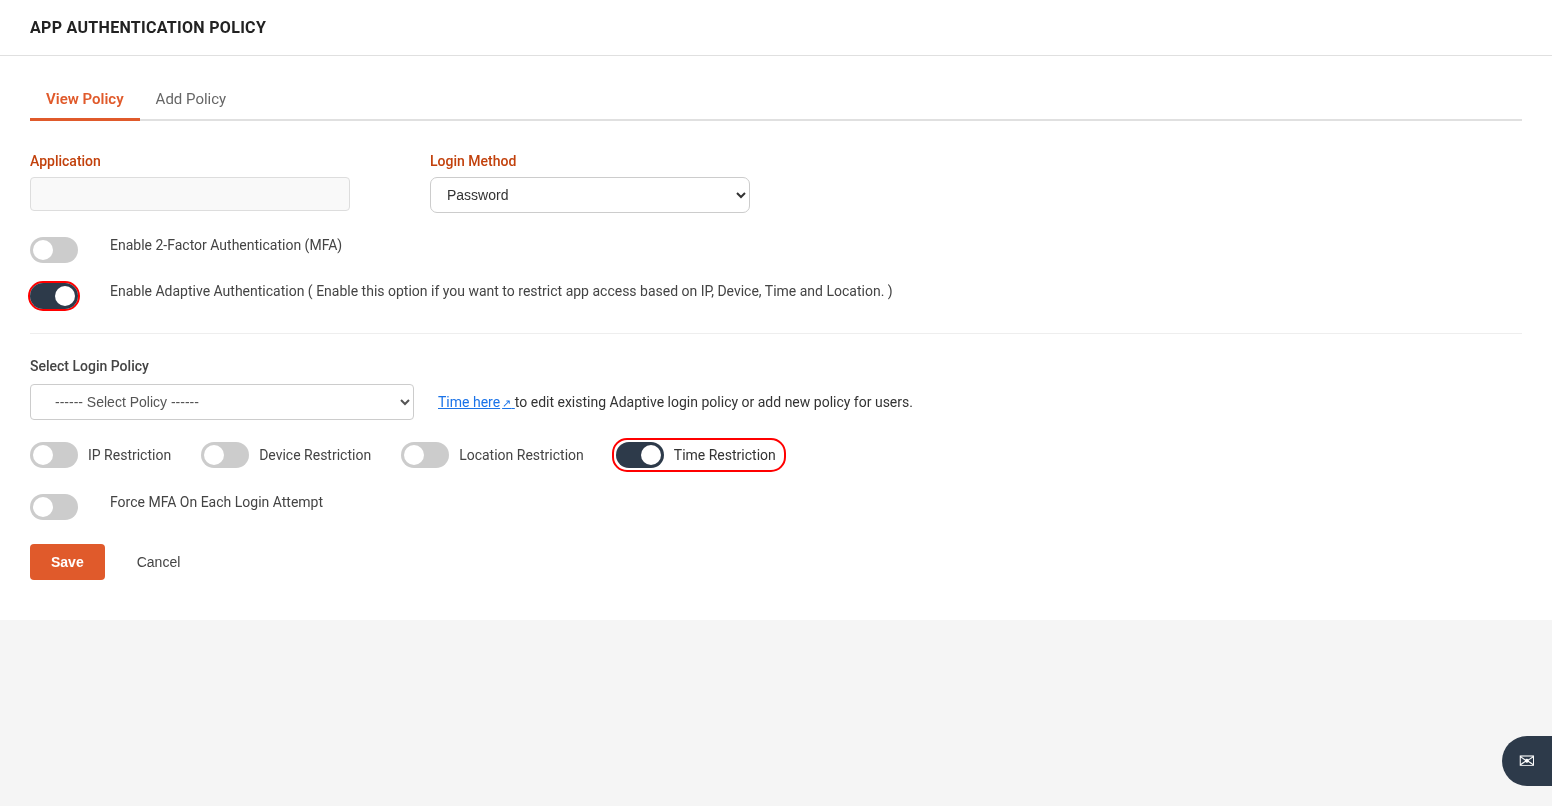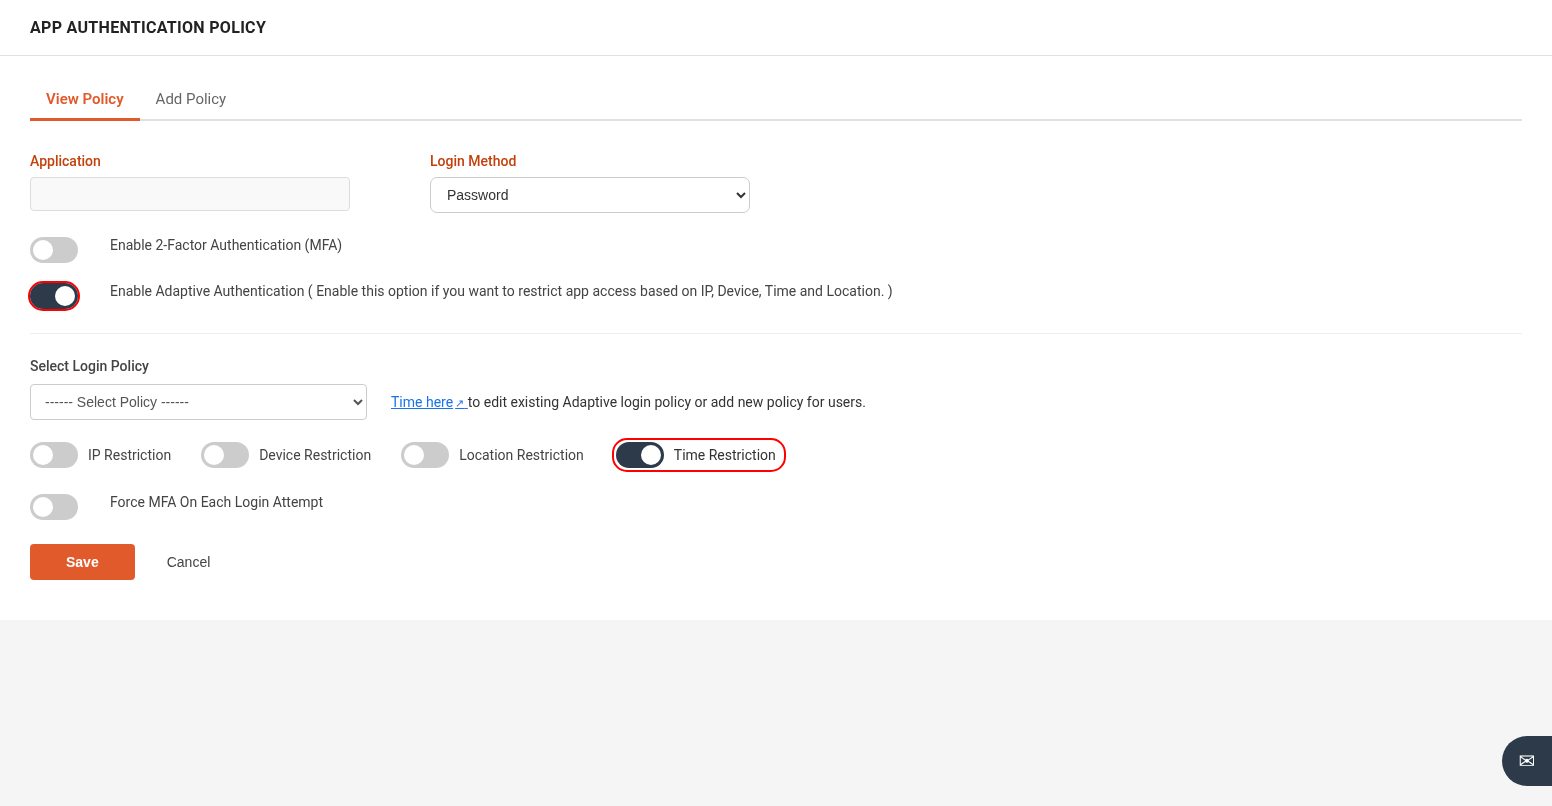--- a/index.html
+++ b/index.html
@@ -171,22 +171,22 @@
     }
 
     .policy-row {
       display: flex;
       align-items: center;
       gap: 24px;
       margin-bottom: 20px;
     }
 
     .policy-select {
-      width: 337px;
-      padding: 8px 10px;
+      width: 384px;
+      padding: 8px 20px;
       border: 1px solid #ccc;
       border-radius: 4px;
       background: #fff;
       font-size: 14px;
       color: #555;
       outline: none;
       appearance: auto;
     }
 
     .click-here-link {
@@ -240,21 +240,21 @@
       display: flex;
       align-items: center;
       gap: 16px;
       margin-top: 24px;
     }
 
     .btn-save {
       background: #e05a2b;
       color: #fff;
       border: none;
-      padding: 10px 36px;
+      padding: 10px 21px;
       border-radius: 4px;
       font-size: 14px;
       font-weight: 600;
       cursor: pointer;
     }
 
     .btn-cancel {
       background: transparent;
       color: #444;
       border: none;

